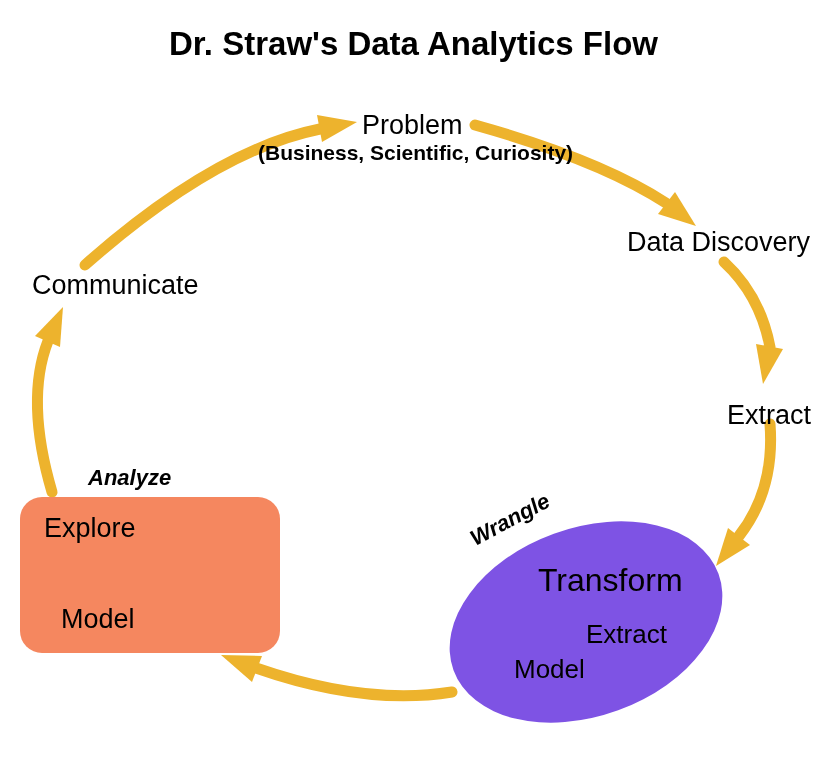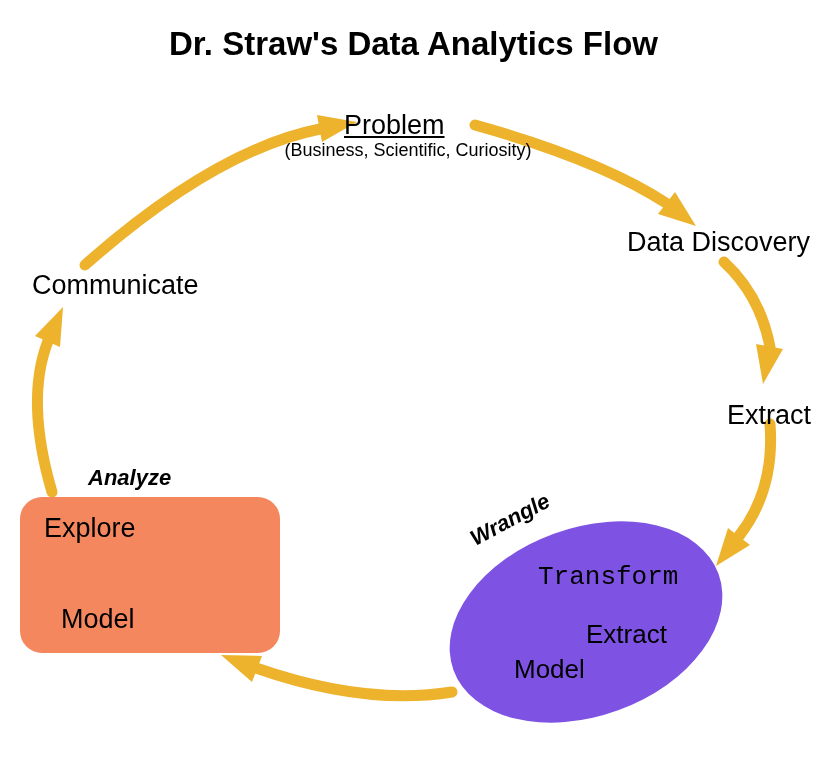--- a/index.html
+++ b/index.html
@@ -33,42 +33,42 @@
     width: 827px;
     text-align: center;
     font-size: 33px;
     font-weight: bold;
   }
   .subtitle {
     left: 258px;
     top: 141px;
     width: 300px;
     text-align: center;
-    font-size: 18px;
-    font-weight: normal;
+    font-size: 21px;
+    font-weight: bold;
   }
-  .stage-problem      { left: 344px; top: 111px; text-decoration: underline; }
+  .stage-problem      { left: 362px; top: 111px; }
   .stage-discovery    { left: 627px; top: 228px; }
   .stage-extract      { left: 727px; top: 401px; }
   .stage-communicate  { left: 32px;  top: 271px; }
   .zone-label {
     font-size: 22px;
     font-weight: bold;
     font-style: italic;
   }
   .analyze-label { left: 88px; top: 466px; text-align: right; }
   .wrangle-label {
     left: 472px; top: 528px;
     transform: rotate(-28deg);
     transform-origin: 0 50%;
   }
   .item-explore   { left: 44px;  top: 514px; }
   .item-visualize { left: 127px; top: 555px; }
   .item-model     { left: 61px;  top: 605px; }
-  .item-transform { left: 538px; top: 563px; font-size: 26px; font-family: Liberation Mono, monospace; }
+  .item-transform { left: 538px; top: 563px; font-size: 32px; }
   .item-prepare   { left: 586px; top: 620px; font-size: 26px; }
   .item-load      { left: 514px; top: 655px; font-size: 26px; }
 </style>
 </head>
 <body>
 
 <div class="canvas">
 
   <svg width="827" height="782" viewBox="0 0 827 782">
 

